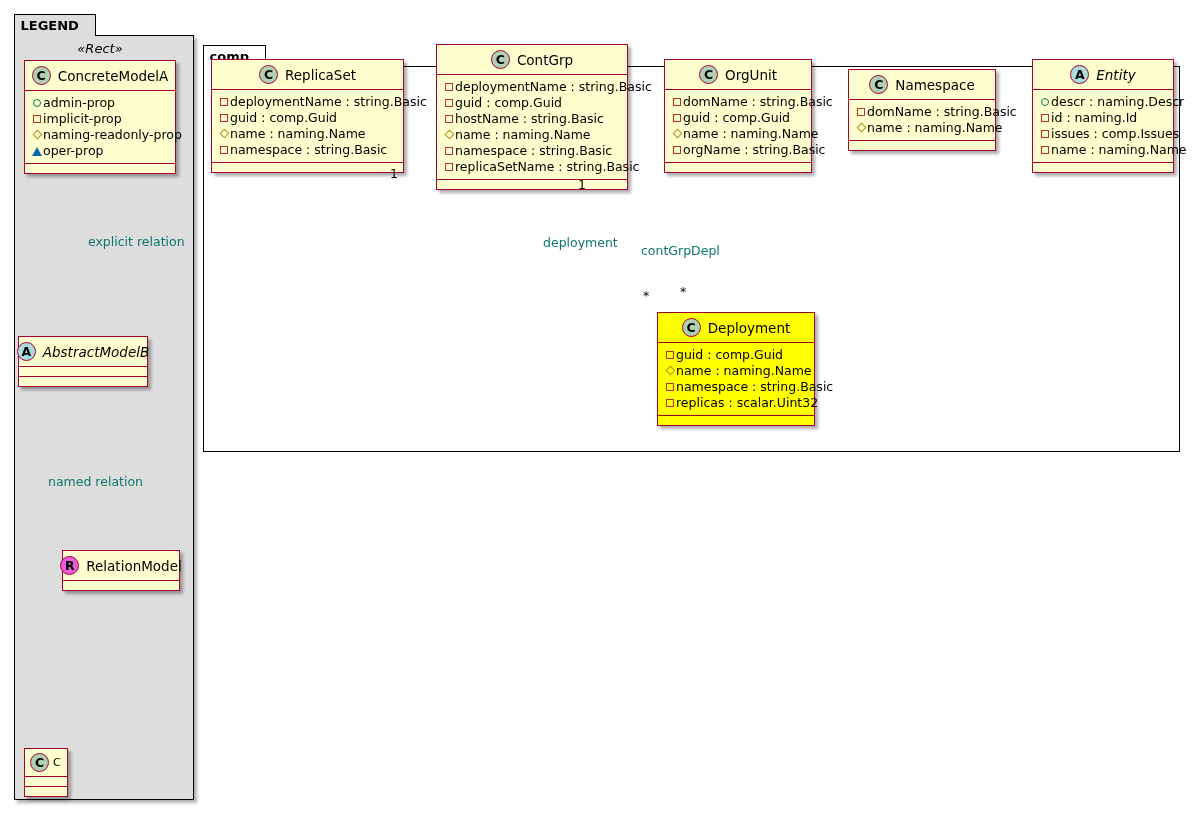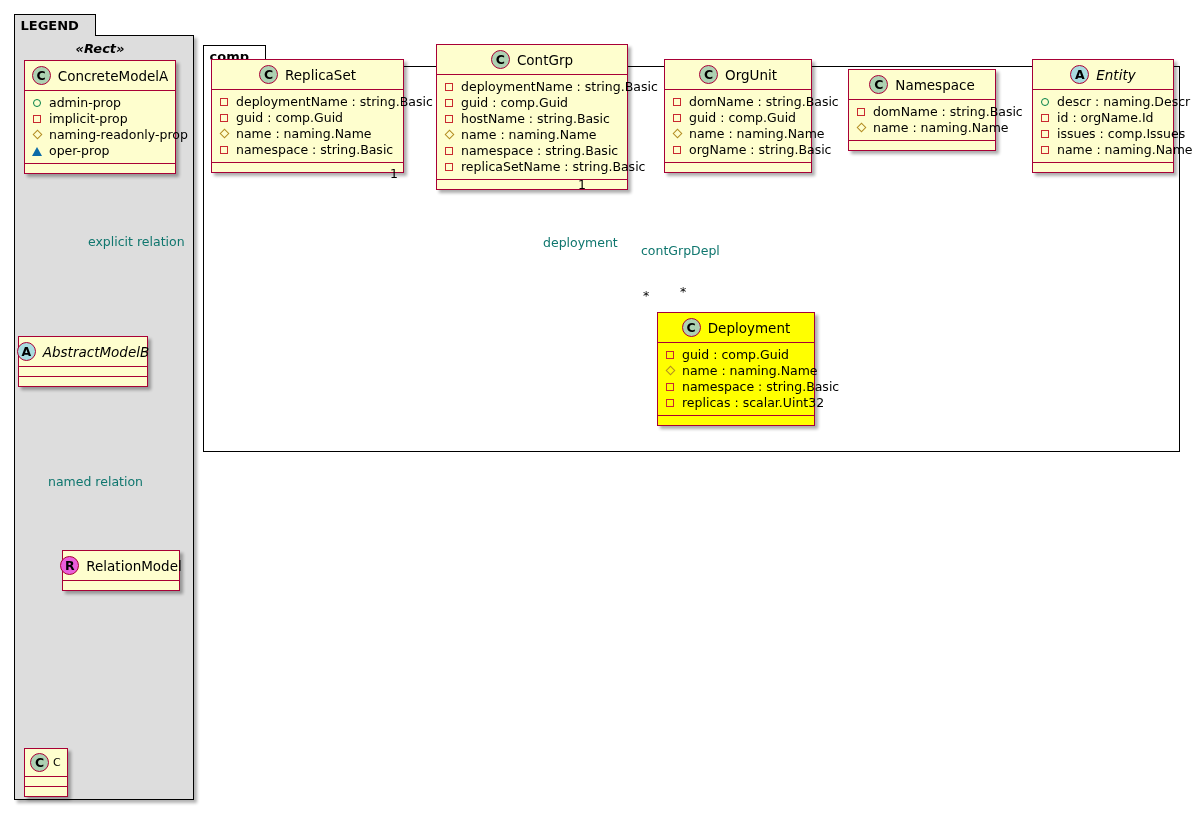--- a/index.html
+++ b/index.html
@@ -56,21 +56,21 @@
     width: 0; height: 0;
     border-top: 22px solid #FFFFFF;
     border-left: 14px solid transparent;
   }
   .legend-pkg .pkg-tab-corner { border-top-color: #DDDDDD; }
 
   
   .stereotype {
     position: absolute;
     font-style: italic;
-    font-weight: bold;
+    font-weight: normal;
     font-size: 13px;
     color: #000000;
     text-align: center;
   }
 
   
   .uml-class {
     position: absolute;
     border: 1.3px solid #A80036;
     background: #FEFECE;
@@ -106,21 +106,20 @@
   .circ.a { background: #A9DCDF; border: 1.3px solid #A80036; color: #000; }
   .circ.r { background: #E95DDA; border: 1.3px solid #A80036; color: #000; }
 
   .uml-attrs {
     padding: 4px 7px 4px 7px;
     border-bottom: 1.3px solid #A80036;
   }
   .attr-row {
     display: flex;
     align-items: center;
-    gap: 6px;
     font-size: 12.5px;
     line-height: 16px;
     color: #000000;
     white-space: nowrap;
   }
   .uml-methods { height: 9px; }
 
   
   .vis { width: 11px; height: 11px; flex: 0 0 auto; position: relative; }
   .vis.sq::before {
@@ -380,21 +379,21 @@
       <span class="circ a">A</span>
       <span class="uml-title abstract">Entity</span>
     </div>
     <div class="uml-attrs">
       <div class="attr-row">
         <span class="vis ci"></span>
         <span>descr : naming.Descr</span>
       </div>
       <div class="attr-row">
         <span class="vis sq"></span>
-        <span>id : orgName.Id</span>
+        <span>id : naming.Id</span>
       </div>
       <div class="attr-row">
         <span class="vis sq"></span>
         <span>issues : comp.Issues</span>
       </div>
       <div class="attr-row">
         <span class="vis sq"></span>
         <span>name : naming.Name</span>
       </div>
     </div>

